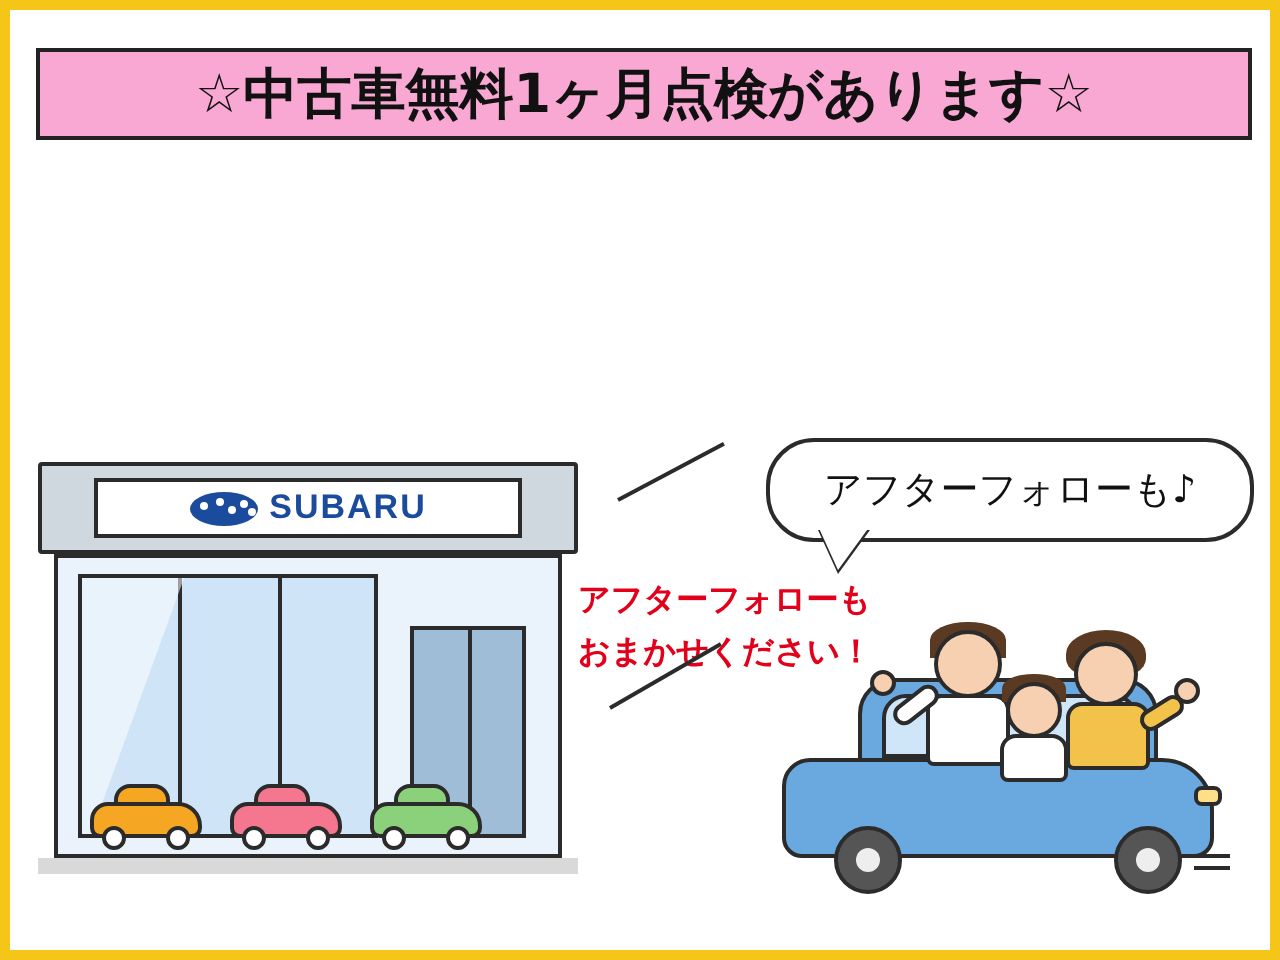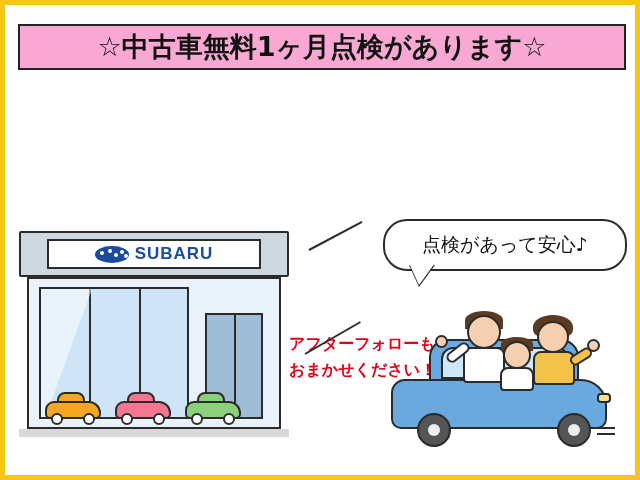--- a/index.html
+++ b/index.html
@@ -119,21 +119,20 @@
     border-left:10px solid transparent;border-right:16px solid transparent;
     border-top:22px solid #ffffff;
     filter:drop-shadow(0 2px 0 #2b2b2b);
   }
   
   .afterfollow{
     position:absolute;left:284px;top:86px;
     font-size:16px;color:#e2001a;line-height:26px;font-weight:bold;
     font-family:"DejaVu Sans","Liberation Sans",sans-serif;
     white-space:nowrap;
-    margin-top:44px;
   }
   
   .stroke{position:absolute;background:#2b2b2b;height:2px;transform-origin:left center;}
 
   
   .famcar{position:absolute;left:380px;top:100px;width:236px;height:150px;}
   .fc-body{
     position:absolute;left:6px;top:78px;width:216px;height:50px;
     background:#6aa9e0;border:2px solid #2b2b2b;box-sizing:border-box;
     border-radius:14px 26px 10px 10px;
@@ -234,21 +233,21 @@
       </div>
       <div class="ccar car-green">
         <span class="ctop"></span>
         <span class="cbody"></span>
         <span class="w l"></span>
         <span class="w r"></span>
       </div>
     </div>
 
     <div class="bubble">
-      <span class="bubble-text">点検があって安心♪</span>
+      <span class="bubble-text">アフターフォローも♪</span>
     </div>
     <div class="bubble-tail"></div>
 
     <div class="afterfollow">
       <div>アフターフォローも</div>
       <div>おまかせください！</div>
     </div>
 
     <div class="stroke" style="left:304px;top:48px;width:60px;transform:rotate(-28deg);"></div>
     <div class="stroke" style="left:300px;top:152px;width:64px;transform:rotate(-30deg);"></div>

